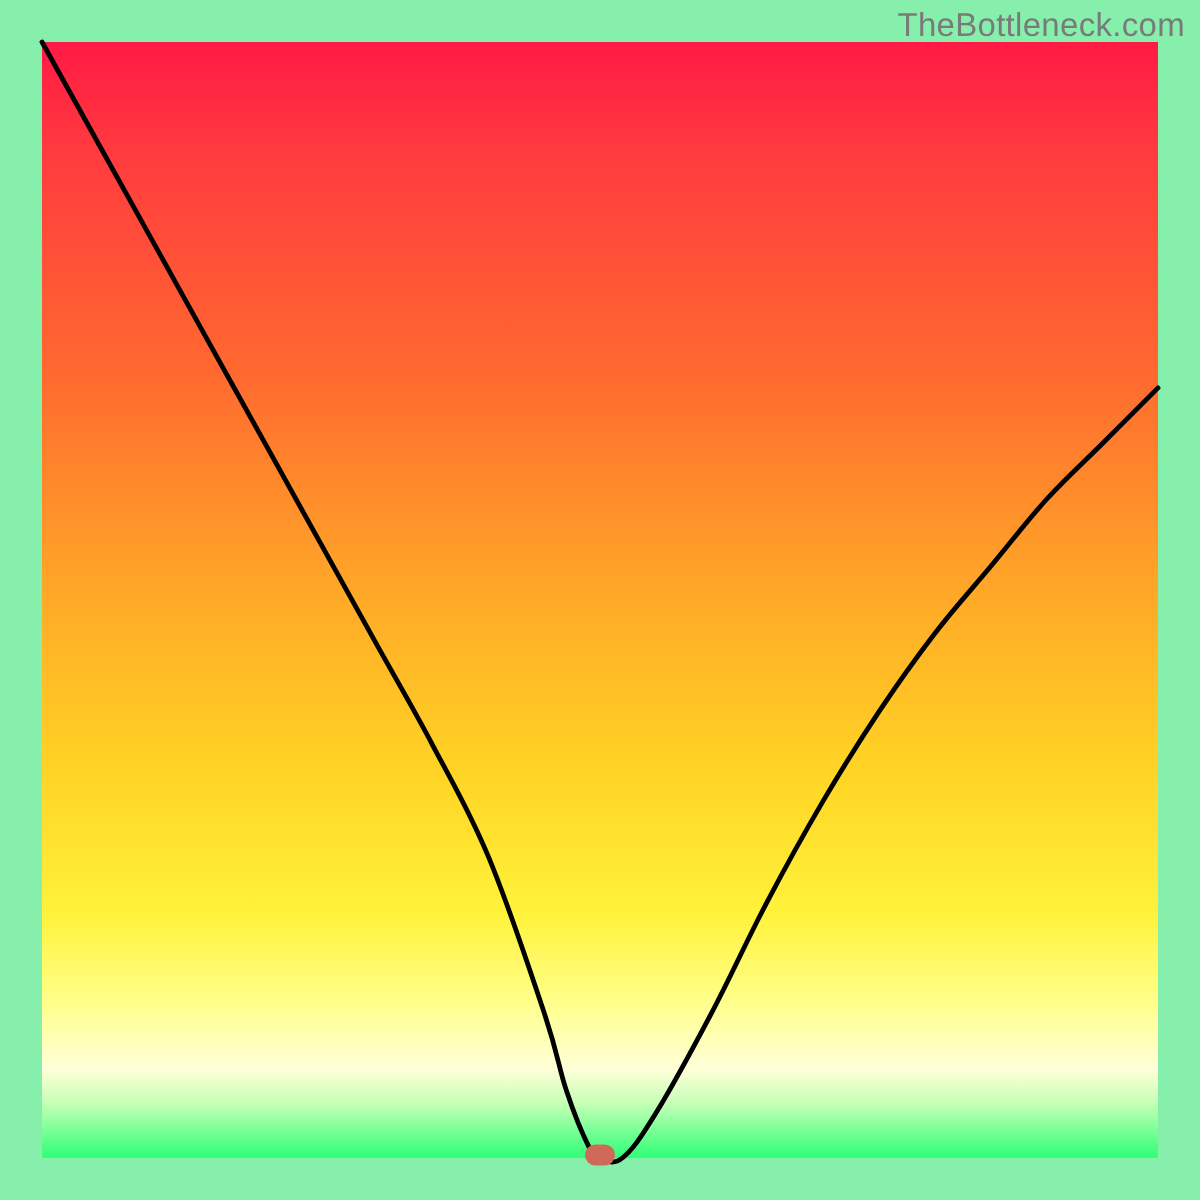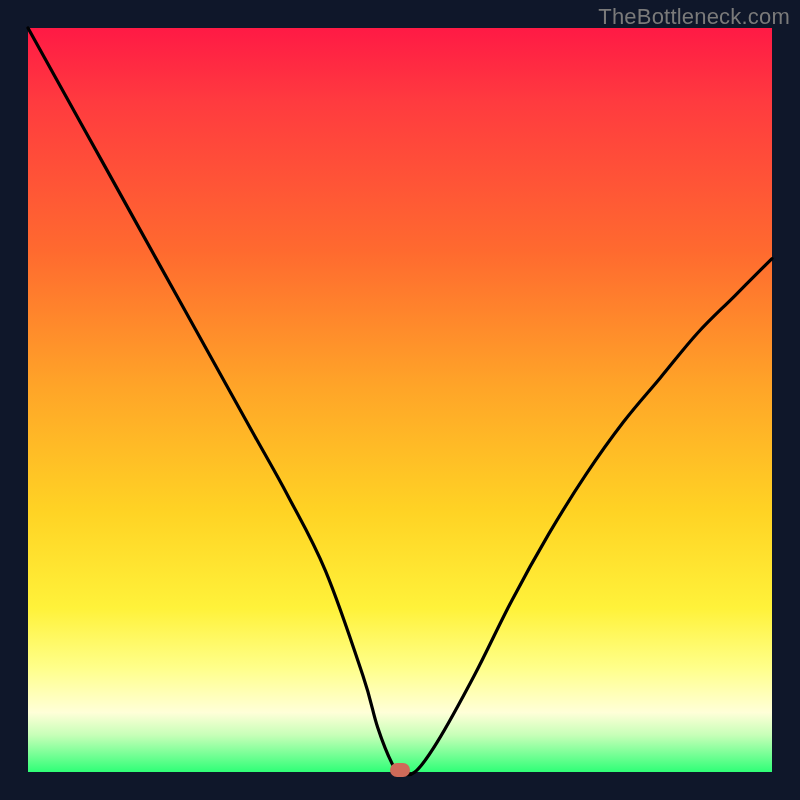--- a/index.html
+++ b/index.html
@@ -10,21 +10,21 @@
     background: #000;
     overflow: hidden;
     font-family: Arial, Helvetica, sans-serif;
   }
   .frame {
     position: absolute;
     left: 0;
     top: 0;
     width: 800px;
     height: 800px;
-    background: #0f172a;
+    background: #86efac;
   }
   .plot {
     position: absolute;
     left: 28px;
     top: 28px;
     width: 744px;
     height: 744px;
     
     background: linear-gradient(
       to bottom,

